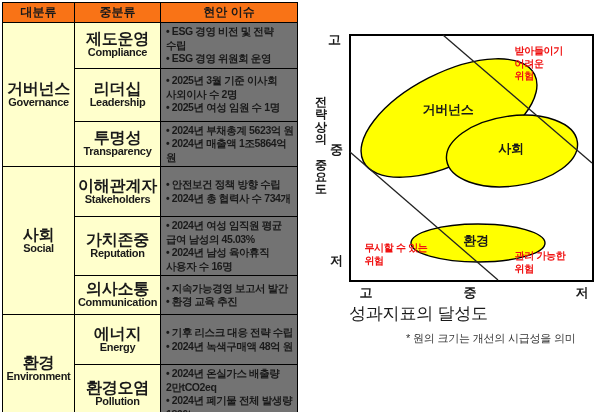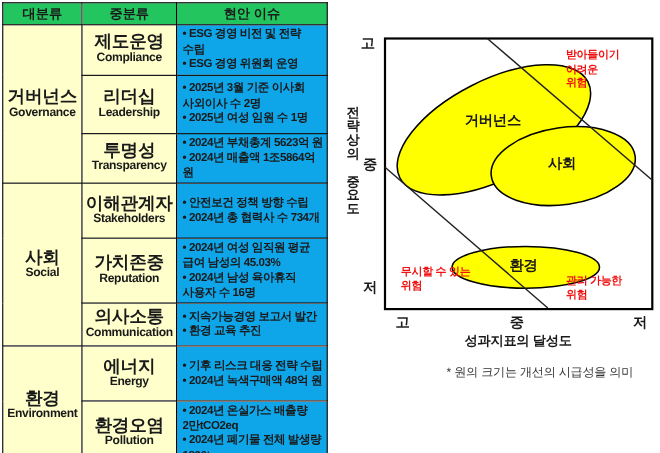--- a/index.html
+++ b/index.html
@@ -6,43 +6,43 @@
   body{
     width:600px;height:412px;position:relative;background:#ffffff;overflow:hidden;
     font-family:"Liberation Sans","DejaVu Sans",sans-serif;color:#1a1a1a;
   }
   
   .tbl{
     position:absolute;left:2px;top:2px;width:295px;
     border-collapse:collapse;table-layout:fixed;
   }
   .tbl th,.tbl td{border:1.5px solid #000;overflow:hidden;}
-  .tbl th{background:#22c55e;font-size:12px;font-weight:bold;text-align:center;padding:0;}
+  .tbl th{background:#f97316;font-size:12px;font-weight:bold;text-align:center;padding:0;}
   td.cat,td.sub{background:#ffffcc;text-align:center;vertical-align:middle;padding:0 1px;}
-  td.iss{background:#0ea5e9;vertical-align:middle;padding:2px 2px 2px 5px;}
+  td.iss{background:#737373;vertical-align:middle;padding:2px 2px 2px 5px;}
   .kn{font-size:16px;font-weight:bold;letter-spacing:-0.2px;line-height:15px;}
   .en{font-size:11px;font-weight:bold;letter-spacing:-0.3px;line-height:13px;}
   .iss .it{font-size:10.5px;font-weight:bold;line-height:13.5px;letter-spacing:-0.4px;word-break:keep-all;color:#1a1a1a;}
   
   .chart{position:absolute;left:300px;top:0;width:300px;height:412px;}
   .chart svg{position:absolute;left:0;top:0;}
   .lab{position:absolute;white-space:nowrap;}
   .ylabel{
     left:312px;top:87px;writing-mode:vertical-rl;text-orientation:upright;
     font-size:12px;font-weight:bold;letter-spacing:0.5px;
   }
   .tick{font-size:13px;font-weight:bold;}
   .ct{transform:translateX(-50%);}
   .bub{font-size:13px;font-weight:bold;letter-spacing:-0.2px;}
   .risk{
     font-size:10px;font-weight:bold;color:#f01212;text-align:left;
     line-height:12.5px;white-space:pre-line;transform:translateX(-50%);
     letter-spacing:-0.3px;
   }
-  .xlabel{left:349px;top:302px;width:244px;text-align:center;font-size:12px;font-weight:bold;letter-spacing:-0.2px;}
+  .xlabel{left:349px;top:302px;width:244px;font-size:17px;font-weight:normal;letter-spacing:-0.2px;}
   .footnote{left:406px;top:331px;font-size:11px;color:#333;letter-spacing:-0.2px;}
 </style>
 </head>
 <body>
 
 <table class="tbl">
   <colgroup>
       <col style="width:72px">
       <col style="width:86px">
       <col style="width:137px">

